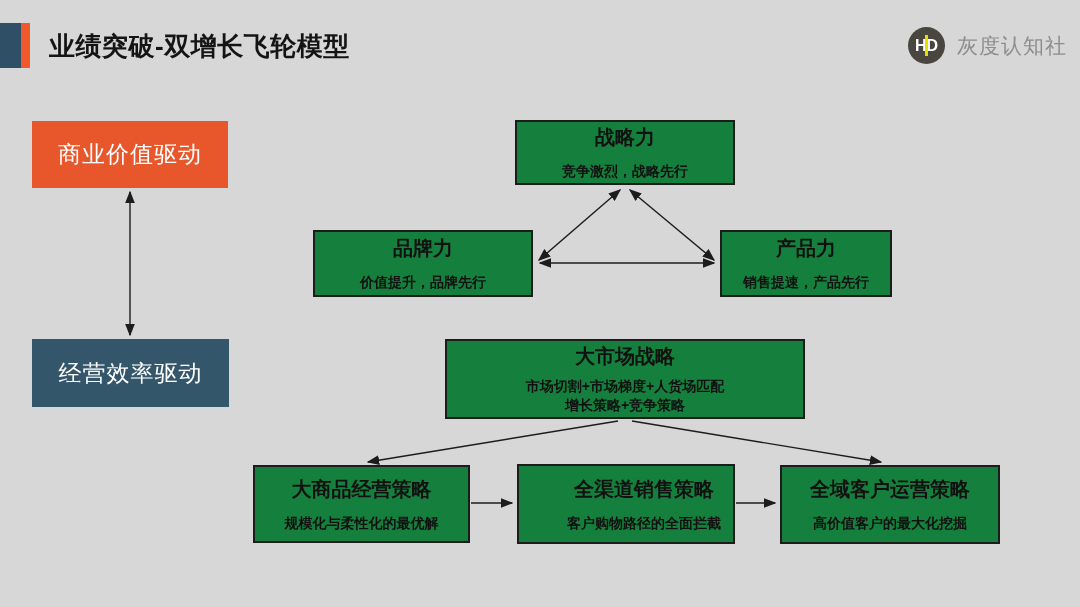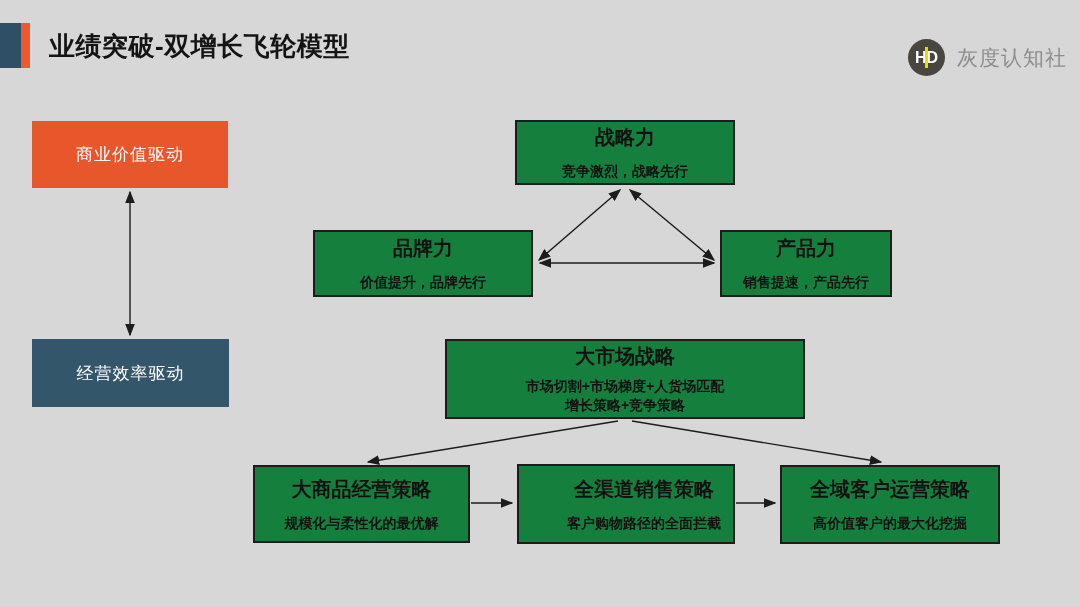--- a/index.html
+++ b/index.html
@@ -15,21 +15,21 @@
   
   .title-accent { position: absolute; top: 23px; left: 0; width: 30px; height: 45px; }
   .title-accent .blue   { position: absolute; left: 0;  top: 0; width: 21px; height: 45px; background: #2f4f66; }
   .title-accent .orange { position: absolute; left: 21px; top: 0; width: 9px; height: 45px; background: #f0592b; }
   .page-title {
     position: absolute; left: 49px; top: 29px;
     font-size: 26px; font-weight: 600; color: #141414; letter-spacing: 0.5px;
   }
 
   
-  .logo { position: absolute; top: 27px; left: 908px; display: flex; align-items: center; margin-top: 12px; }
+  .logo { position: absolute; top: 27px; left: 908px; display: flex; align-items: center; }
   .logo-mark {
     width: 37px; height: 37px; border-radius: 50%;
     background: #48463f;
     display: flex; align-items: center; justify-content: center;
     position: relative;
   }
   .logo-mono {
     color: #ffffff; font-weight: 700; font-size: 16px; letter-spacing: 0px;
     font-family: "Liberation Sans", sans-serif;
   }
@@ -45,21 +45,21 @@
     text-align: center;
   }
   .node .node-title { font-size: 20px; font-weight: 600; color: #111; }
   .node .node-sub   { font-size: 14px; font-weight: 600; color: #111; margin-top: 12px; }
   .node .node-sub2  { font-size: 14px; font-weight: 600; color: #111; line-height: 19px; margin-top: 7px; }
 
   
   .driver {
     position: absolute;
     display: flex; align-items: center; justify-content: center;
-    color: #ffffff; font-size: 17px; font-weight: 500; letter-spacing: 1px;
+    color: #ffffff; font-size: 23px; font-weight: 500; letter-spacing: 1px;
   }
   .driver.orange { background: #e8562b; }
   .driver.blue   { background: #34566b; }
 
   
   .n-value      { left: 32px;  top: 121px; width: 196px; height: 67px; }
   .n-efficiency { left: 32px;  top: 339px; width: 197px; height: 68px; }
   .n-strategy   { left: 515px; top: 120px; width: 220px; height: 65px; }
   .n-brand      { left: 313px; top: 230px; width: 220px; height: 67px; }
   .n-product    { left: 720px; top: 230px; width: 172px; height: 67px; }

